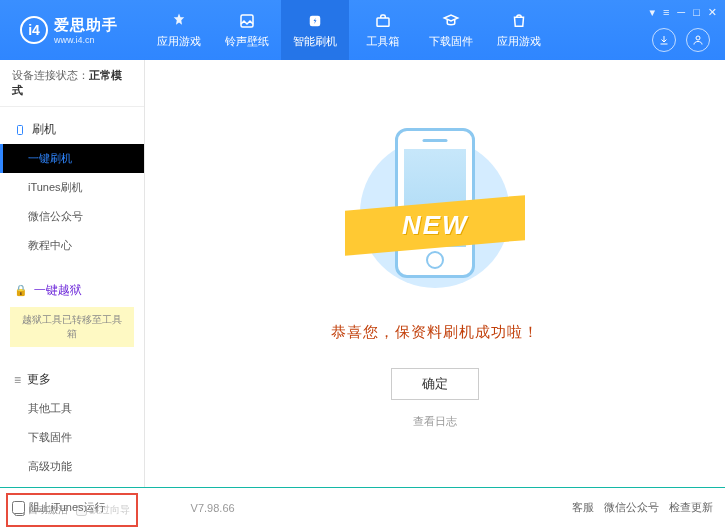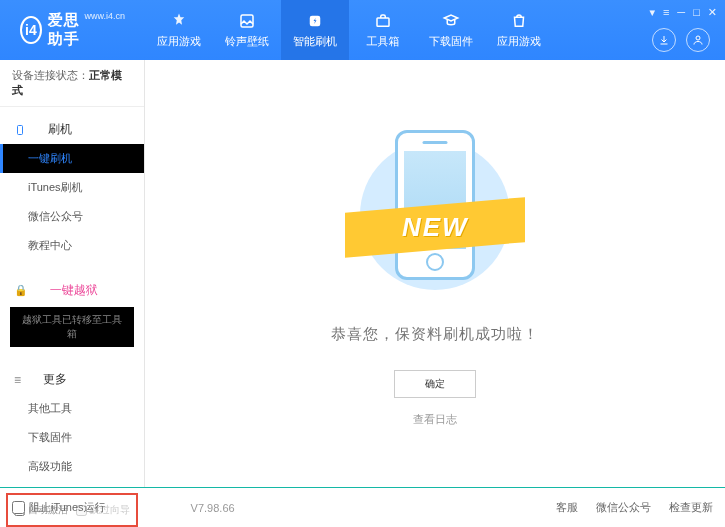--- a/index.html
+++ b/index.html
@@ -1,58 +1,58 @@
 <!DOCTYPE html>
 <html><head>
 <meta charset="utf-8">
 <style>
 *{margin:0;padding:0;box-sizing:border-box;font-family:"Microsoft YaHei",sans-serif}
 body{width:725px;height:527px;overflow:hidden;background:#fff;font-size:12px}
 .header{background:linear-gradient(#3a8fff,#2f86ff);height:60px;display:flex;align-items:center;color:#fff;position:relative}
 .logo-area{display:flex;align-items:center;padding:0 20px;width:145px}
 .logo-icon{width:28px;height:28px;border:2px solid #fff;border-radius:50%;display:flex;align-items:center;justify-content:center;font-weight:bold;font-size:14px;margin-right:6px}
-.logo-text{display:flex;}
+.logo-text{display:flex;flex-direction:column}
 .logo-title{font-size:15px;font-weight:bold;letter-spacing:1px}
 .logo-url{font-size:9px;opacity:.85}
 .nav{display:flex;height:100%}
 .nav-item{width:68px;display:flex;flex-direction:column;align-items:center;justify-content:center;cursor:pointer;font-size:11px;gap:3px}
 .nav-item.active{background:#2575e8}
 .nav-icon{width:20px;height:20px;display:flex;align-items:center;justify-content:center}
 .header-right{position:absolute;right:8px;top:6px;display:flex;gap:8px;font-size:11px}
 .header-right span{cursor:pointer;opacity:.9}
 .header-circles{position:absolute;right:15px;bottom:8px;display:flex;gap:10px}
 .circle-btn{width:24px;height:24px;border:1.5px solid rgba(255,255,255,.7);border-radius:50%;display:flex;align-items:center;justify-content:center;cursor:pointer}
 .body{display:flex;height:427px}
 .sidebar{width:145px;border-right:1px solid #e5e5e5;display:flex;flex-direction:column}
 .status-bar{padding:8px 12px;font-size:11px;color:#666;border-bottom:1px solid #eee}
 .status-bar b{color:#333}
 .side-section{padding:8px 0}
-.side-header{display:flex;align-items:center;padding:6px 14px;font-size:12px;color:#333;gap:22px}
+.side-header{display:flex;align-items:center;padding:6px 14px;font-size:12px;color:#333;gap:6px}
 .side-item{padding:7px 14px 7px 28px;font-size:11px;color:#555;cursor:pointer}
 .side-item.active{background:#000000;color:#2f86ff;border-left:3px solid #2f86ff;padding-left:25px}
-.side-item.box{background:#000000;margin:2px 10px;padding:6px 8px;text-align:center;font-size:10px;color:#888;line-height:1.4}
+.side-item.box{background:#fef9c3;margin:2px 10px;padding:6px 8px;text-align:center;font-size:10px;color:#888;line-height:1.4}
 .lock-icon{color:#ccc;font-size:11px}
 .checkbox-area{border:2px solid #e74c3c;margin:4px 6px;padding:8px 6px;display:flex;gap:8px;font-size:10px;color:#999}
 .checkbox-area label{display:flex;align-items:center;gap:3px}
 .checkbox-area input{width:11px;height:11px}
 .main{flex:1;display:flex;flex-direction:column;align-items:center;justify-content:center;position:relative}
 .phone-illustration{position:relative;width:160px;height:190px;margin-bottom:15px}
 .phone-bg{position:absolute;width:150px;height:150px;background:#d4ecff;border-radius:50%;top:20px;left:5px}
 .phone{position:absolute;width:80px;height:150px;background:#fff;border:3px solid #8cc8f0;border-radius:12px;left:40px;top:10px}
 .phone::before{content:"";position:absolute;width:25px;height:3px;background:#8cc8f0;border-radius:2px;top:8px;left:50%;transform:translateX(-50%)}
 .phone::after{content:"";position:absolute;width:14px;height:14px;border:2px solid #8cc8f0;border-radius:50%;bottom:6px;left:50%;transform:translateX(-50%)}
 .phone-screen{position:absolute;top:18px;left:6px;right:6px;bottom:28px;background:linear-gradient(#c7e7fa,#a8d8f5)}
 .ribbon{position:absolute;top:85px;left:-10px;right:-10px;height:45px;background:#ffc933;transform:skewY(-5deg);display:flex;align-items:center;justify-content:center}
 .ribbon-text{color:#fff;font-weight:900;font-size:26px;font-style:italic;letter-spacing:2px;transform:skewY(5deg);text-shadow:1px 1px 0 #e6a800}
-.success-text{font-size:15px;color:#737373;margin-bottom:26px;letter-spacing:1px}
-.confirm-btn{padding:6px 30px;border:1px solid #ccc;background:#fff;font-size:10px;cursor:pointer;color:#333}
+.success-text{font-size:15px;color:#c2410c;margin-bottom:26px;letter-spacing:1px}
+.confirm-btn{padding:6px 30px;border:1px solid #ccc;background:#fff;font-size:13px;cursor:pointer;color:#333}
 .view-log{margin-top:14px;font-size:11px;color:#999;cursor:pointer}
 .footer{height:40px;border-top:1px solid #14b8a6;display:flex;align-items:center;padding:0 12px;font-size:11px;color:#666;justify-content:space-between}
 .footer-left{display:flex;align-items:center;gap:5px}
-.footer-right{display:flex;gap:18px}
+.footer-right{display:flex;gap:10px}
 .footer-right span{cursor:pointer}
 .version{color:#999;margin-left:80px}
 svg{display:block}
 </style>
 </head>
 <body>
 
 <div class="header">
   <div class="logo-area">
     <div class="logo-icon">i4</div>
@@ -151,21 +151,21 @@
         <span>刷机</span>
       </div>
       <div class="side-item active">一键刷机</div>
       <div class="side-item">iTunes刷机</div>
       <div class="side-item">微信公众号</div>
       <div class="side-item">教程中心</div>
     </div>
     <div class="side-section">
       <div class="side-header">
         <span class="lock-icon">🔒</span>
-        <span style="color:#ec4899">一键越狱</span>
+        <span style="color:#6d28d9">一键越狱</span>
       </div>
       <div class="side-item box">越狱工具已转移至工具箱</div>
     </div>
     <div class="side-section">
       <div class="side-header">
         <span style="color:#888">≡</span>
         <span>更多</span>
       </div>
       <div class="side-item">其他工具</div>
       <div class="side-item">下载固件</div>

